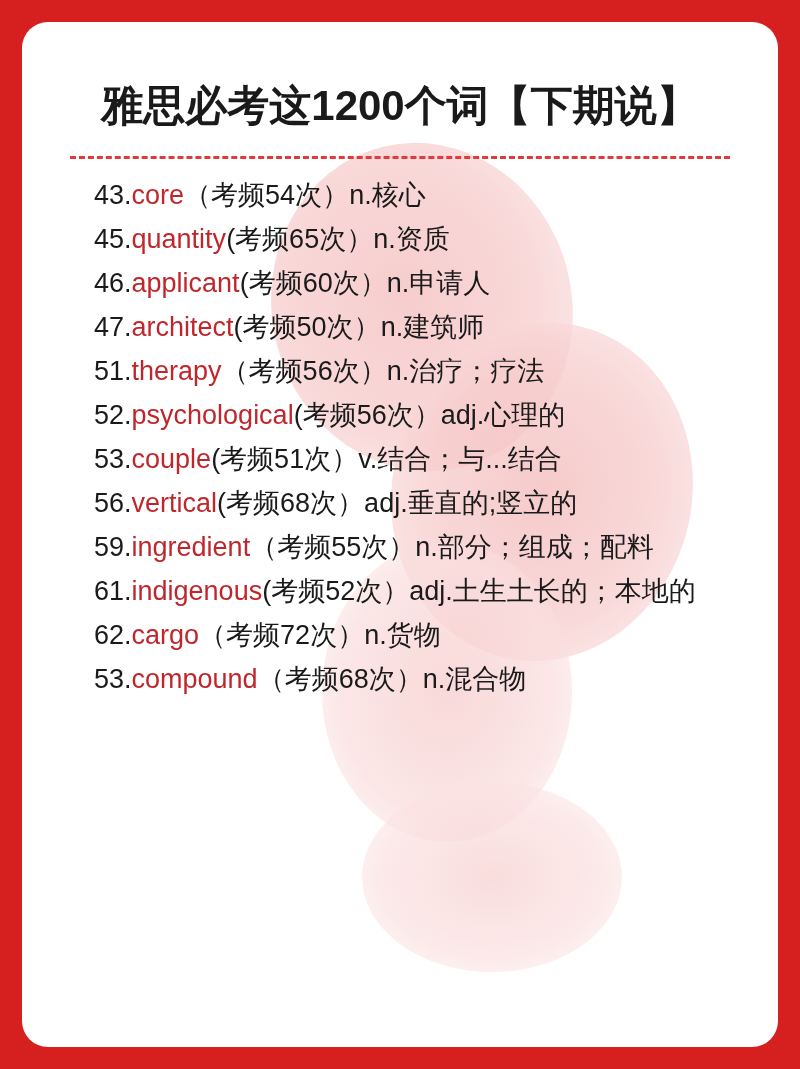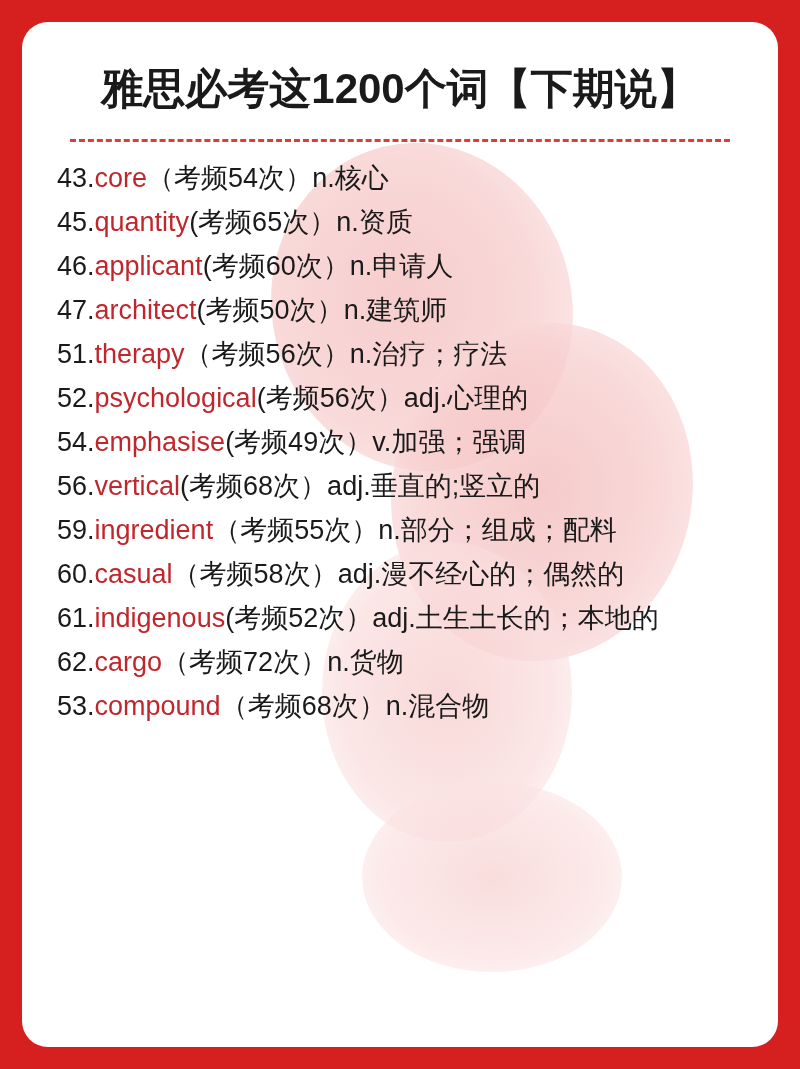--- a/index.html
+++ b/index.html
@@ -66,41 +66,41 @@
     position: relative;
     z-index: 2;
     padding: 0;
   }
   .title {
     text-align: center;
     font-size: 42px;
     font-weight: bold;
     color: #1a1a1a;
     letter-spacing: 0px;
-    margin: 43px 0 0 0;
+    margin: 60px 0 0 0;
     line-height: 1.15;
     white-space: nowrap;
   }
   .divider {
     margin: 26px auto 0 auto;
     width: 660px;
     height: 0;
     border-top: 3px dashed #e03a3a;
   }
   .word-list {
     margin: 14px 0 0 0;
     padding: 0;
     list-style: none;
   }
   .word-item {
     font-size: 27px;
     line-height: 44px;
     color: #1a1a1a;
     white-space: nowrap;
-    padding-left: 35px;
+    padding-left: 72px;
     letter-spacing: 0px;
   }
   .num {
     color: #1a1a1a;
   }
   .eng {
     color: #c0272d;
   }
   .freq {
     color: #1a1a1a;
@@ -134,30 +134,27 @@
       <li class="word-item">
         <span class="num">47.</span><span class="eng">architect</span><span class="freq">(考频50次）</span><span class="def">n.建筑师</span>
       </li>
       <li class="word-item">
         <span class="num">51.</span><span class="eng">therapy</span><span class="freq">（考频56次）</span><span class="def">n.治疗；疗法</span>
       </li>
       <li class="word-item">
         <span class="num">52.</span><span class="eng">psychological</span><span class="freq">(考频56次）</span><span class="def">adj.心理的</span>
       </li>
       <li class="word-item">
-        <span class="num">54.</span><span class="eng">emphasise</span><span class="freq">(考频49次）</span><span class="def">v.加强；强调</span>
+        <span class="num">53.</span><span class="eng">couple</span><span class="freq">(考频51次）</span><span class="def">v.结合；与...结合</span>
       </li>
       <li class="word-item">
         <span class="num">56.</span><span class="eng">vertical</span><span class="freq">(考频68次）</span><span class="def">adj.垂直的;竖立的</span>
       </li>
       <li class="word-item">
         <span class="num">59.</span><span class="eng">ingredient</span><span class="freq">（考频55次）</span><span class="def">n.部分；组成；配料</span>
-      </li>
-      <li class="word-item">
-        <span class="num">60.</span><span class="eng">casual</span><span class="freq">（考频58次）</span><span class="def">adj.漫不经心的；偶然的</span>
       </li>
       <li class="word-item">
         <span class="num">61.</span><span class="eng">indigenous</span><span class="freq">(考频52次）</span><span class="def">adj.土生土长的；本地的</span>
       </li>
       <li class="word-item">
         <span class="num">62.</span><span class="eng">cargo</span><span class="freq">（考频72次）</span><span class="def">n.货物</span>
       </li>
       <li class="word-item">
         <span class="num">53.</span><span class="eng">compound</span><span class="freq">（考频68次）</span><span class="def">n.混合物</span>
       </li>

